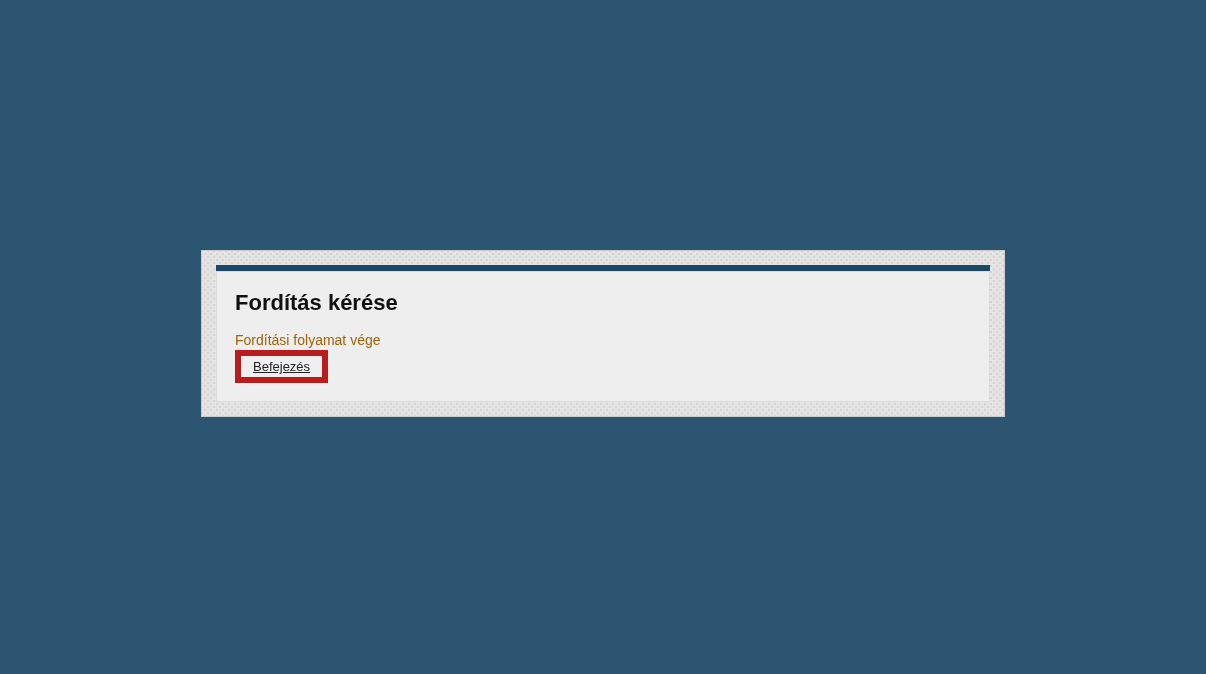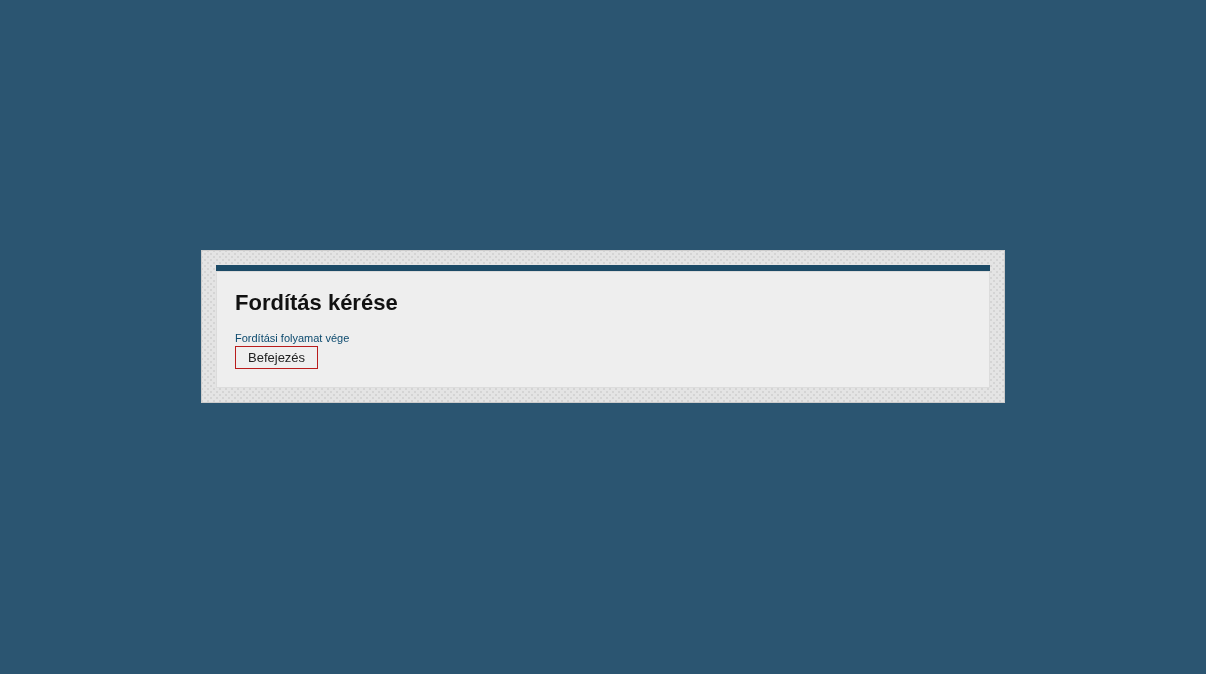--- a/index.html
+++ b/index.html
@@ -39,40 +39,41 @@
       padding: 14px 18px 18px 18px;
     }
     .page-title {
       font-size: 22px;
       font-weight: bold;
       color: #111;
       margin-bottom: 16px;
       margin-top: 4px;
     }
     .message-line1 {
-      font-size: 11px;
-      color: #0c4a6e;
+      font-size: 14px;
+      color: #a16207;
       margin-bottom: 2px;
     }
     .message-line2 {
       font-size: 13px;
       color: #333;
       margin-bottom: 6px;
     }
     .link-text {
       color: #555;
     }
     .finish-button {
       font-family: Arial, Helvetica, sans-serif;
       font-size: 13px;
       padding: 3px 12px;
       background-color: #efefef;
-      border: 1px solid #b91c1c;
+      border: 6px solid #b91c1c;
       cursor: pointer;
       color: #222;
+      text-decoration: underline;
     }
   </style>
 </head>
 <body>
 
 <div class="outer-container">
   <div class="top-bar"></div>
   <div class="content-card">
     <h1 class="page-title">Fordítás kérése</h1>
     <div class="message-line1">Fordítási folyamat vége</div>

